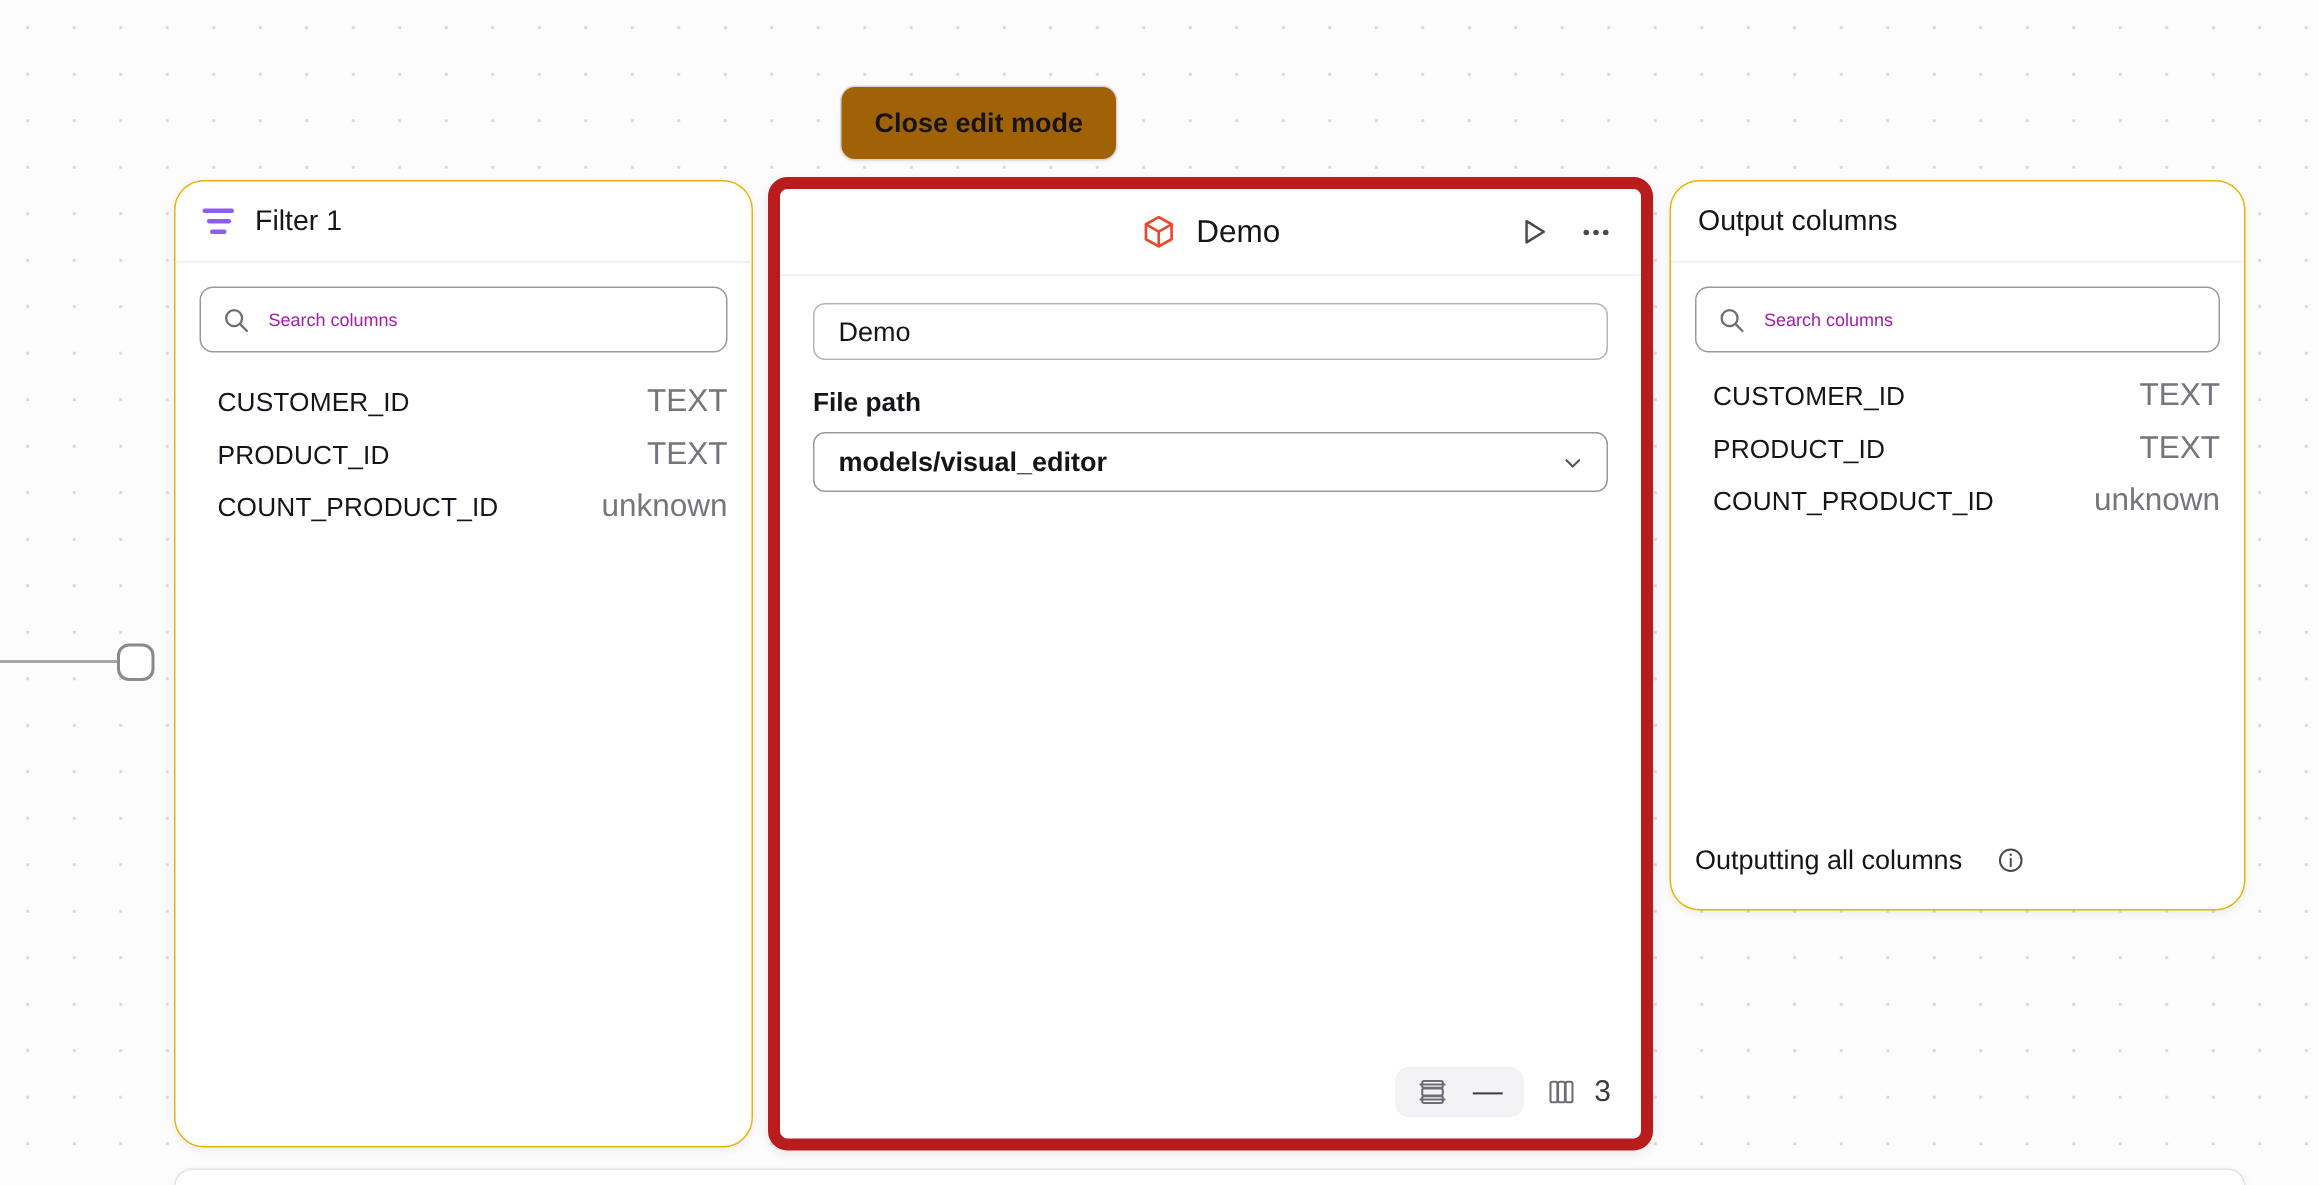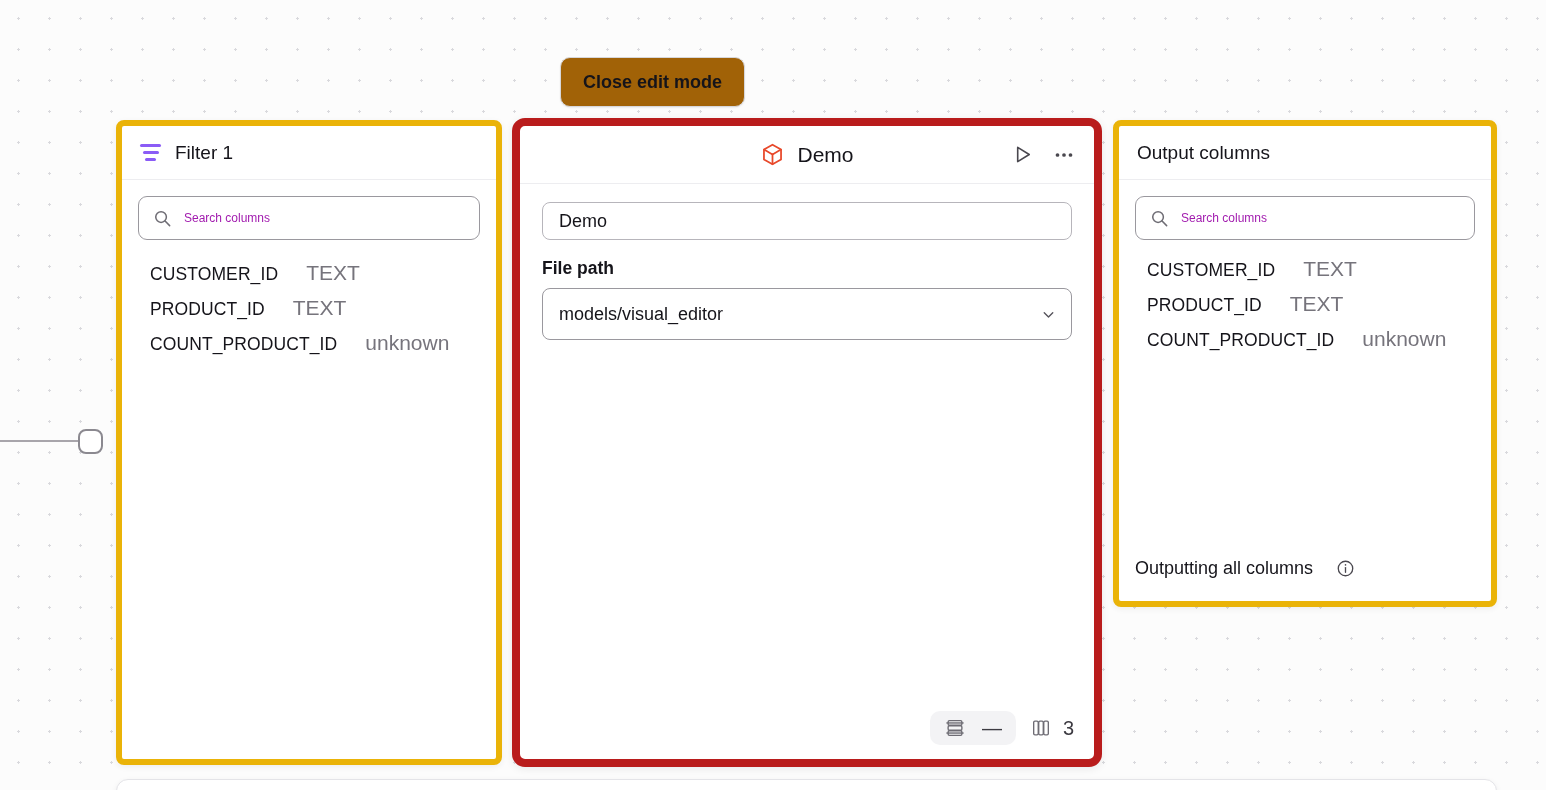--- a/index.html
+++ b/index.html
@@ -65,22 +65,22 @@
     color: #15141a;
     cursor: pointer;
     white-space: nowrap;
     margin-left: 32px;
   }
 
   
   .panel {
     position: absolute;
     background: #ffffff;
-    border: 6px solid #eab308;
-    border-radius: 8px;
+    border: 1px solid #eab308;
+    border-radius: 20px;
     box-shadow: 0 2px 6px rgba(16,16,20,0.06);
     display: flex;
     flex-direction: column;
     overflow: hidden;
   }
 
   .panel-header {
     height: 54px;
     flex: 0 0 54px;
     display: flex;
@@ -111,23 +111,23 @@
   .search-box .ph {
     font-size: 12px;
     color: #a21caf;
   }
 
   
   .col-list { margin-top: 18px; }
   .col-row {
     display: flex;
     align-items: baseline;
-    justify-content: flex-start;
+    justify-content: space-between;
     padding: 3px 0 8px 12px;
-    gap: 28px;
+    gap: 17px;
   }
   .col-name {
     font-size: 17.5px;
     color: #15141a;
     letter-spacing: 0.1px;
   }
   .col-type {
     font-size: 21px;
     color: #76747c;
     white-space: nowrap;
@@ -187,29 +187,29 @@
     border-radius: 8px;
     display: flex;
     align-items: center;
     padding: 0 16px;
     font-size: 18px;
     color: #15141a;
     background: #fff;
     margin-bottom: 18px;
   }
   .select-input {
-    height: 52px;
+    height: 40px;
     border: 1px solid #9a989e;
     border-radius: 8px;
     display: flex;
     align-items: center;
     justify-content: space-between;
     padding: 0 14px 0 16px;
     font-size: 18px;
-    font-weight: normal;
+    font-weight: bold;
     color: #15141a;
     background: #fff;
   }
 
   #model-footer {
     flex: 0 0 auto;
     display: flex;
     align-items: center;
     justify-content: flex-end;
     gap: 14px;

